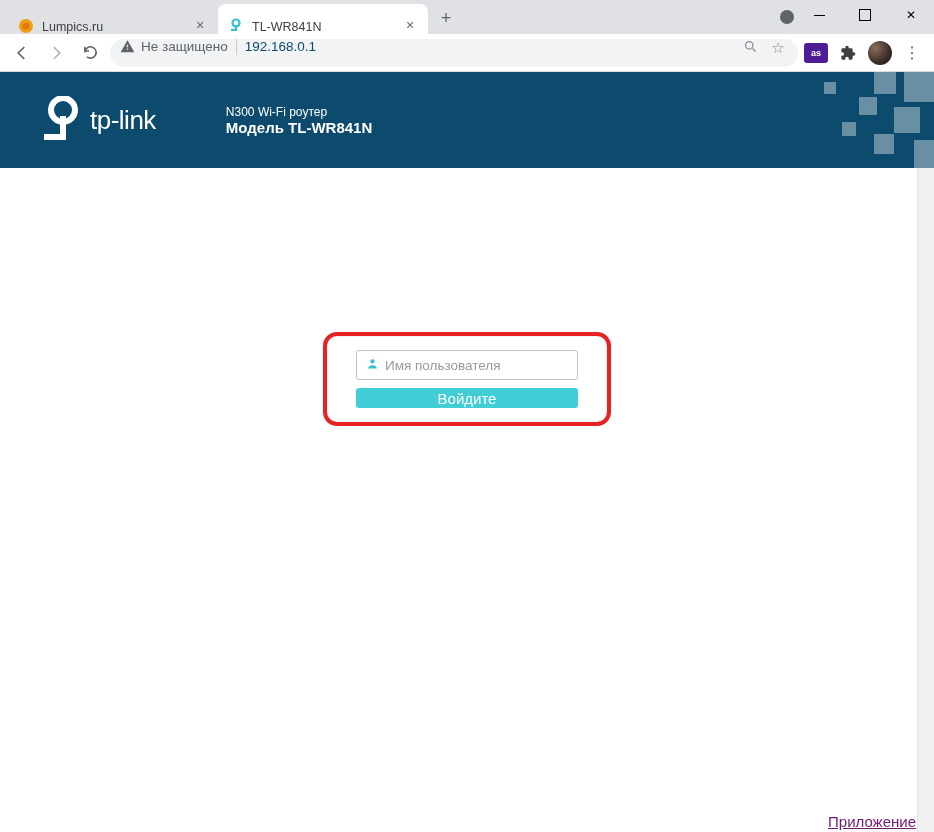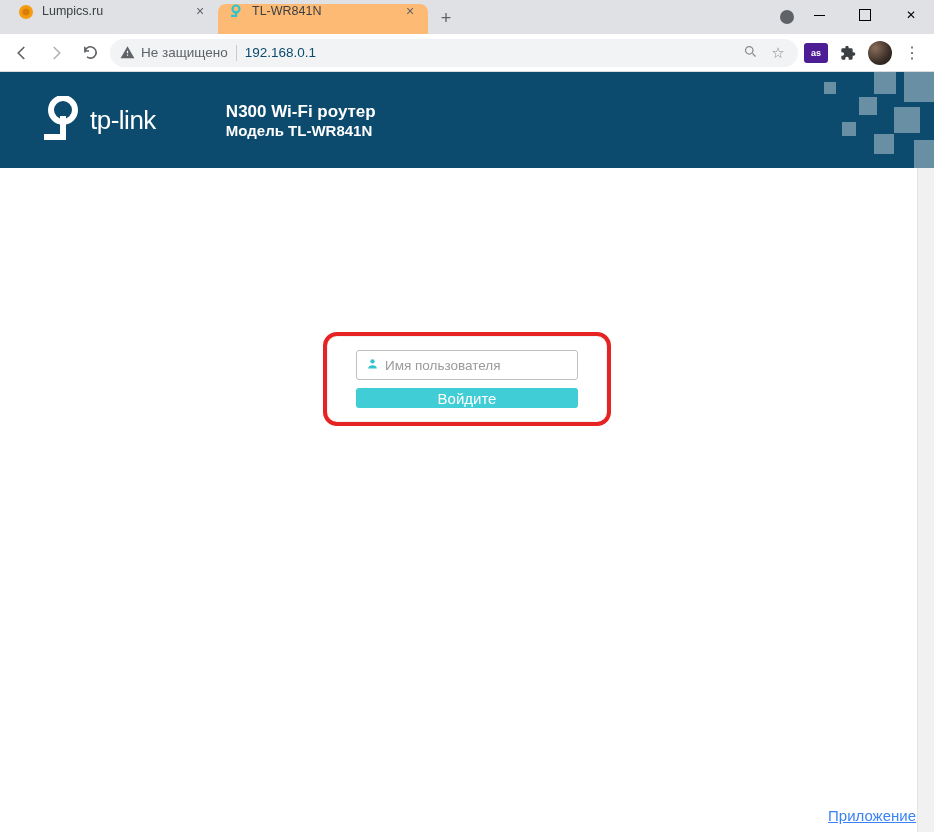--- a/index.html
+++ b/index.html
@@ -1,68 +1,68 @@
 <!DOCTYPE html>
 <html><head>
 <meta charset="utf-8">
 <style>
   * { box-sizing: border-box; margin: 0; padding: 0; font-family: "Segoe UI", Arial, sans-serif; }
   body { width: 934px; height: 832px; background: #fff; overflow: hidden; }
 
   
   .titlebar { height: 34px; background: #dfe1e5; display: flex; align-items: flex-end; position: relative; }
   .tabs { display: flex; align-items: flex-end; height: 34px; padding-left: 8px; }
-  .tab { display: flex; align-items: flex-start; height: 30px; padding: 0 10px; min-width: 210px; max-width: 230px; font-size: 12.5px; color: #3c4043; border-top-left-radius: 8px; border-top-right-radius: 8px; position: relative; margin-top: 34px; }
+  .tab { display: flex; align-items: flex-end; height: 30px; padding: 0 10px; min-width: 210px; max-width: 230px; font-size: 12.5px; color: #3c4043; border-top-left-radius: 8px; border-top-right-radius: 8px; position: relative; margin-top: 34px; }
   .tab.inactive { background: #dfe1e5; }
-  .tab.active   { background: #fdba74; }
+  .tab.active   { background: #ffffff; }
   .tab .favicon { width: 16px; height: 16px; margin-right: 8px; flex-shrink: 0; display:flex; align-items:center; justify-content:center;}
   .tab .title { flex: 1; white-space: nowrap; overflow: hidden; text-overflow: ellipsis; }
   .tab .close { width: 16px; height: 16px; margin-left: 6px; color: #5f6368; font-size: 14px; line-height: 14px; text-align: center; flex-shrink:0;}
   .newtab { width: 28px; height: 28px; display:flex; align-items:center; justify-content:center; color:#5f6368; font-size:18px; margin-left:4px; margin-bottom:2px;}
   .notif-dot{ position:absolute; right:140px; top:10px; width:14px; height:14px; border-radius:50%; background:#5f6368;}
   .window-controls { position: absolute; right: 0; top: 0; display: flex; }
   .window-controls div { width: 46px; height: 30px; display:flex; align-items:center; justify-content:center; color:#000; font-size:12px;}
   .wc-min::before{content:""; display:block; width:11px; height:1px; background:#000;}
   .wc-max::before{content:""; display:block; width:10px; height:10px; border:1px solid #000;}
   .wc-close{font-size:16px;}
 
   
   .toolbar { height: 38px; background: #ffffff; border-bottom: 1px solid #dadce0; display: flex; align-items: center; padding: 0 8px; gap: 6px; }
   .nav-icon { width: 28px; height: 28px; display:flex; align-items:center; justify-content:center; color:#5f6368; border-radius:50%; }
   .nav-icon.disabled{ color:#b0b3b8; }
-  .omnibox { flex: 1; height: 28px; background: #f1f3f4; border-radius: 14px; display: flex; align-items: center; padding: 0 10px; font-size: 13.5px; color: #202124; gap:8px;}
+  .omnibox { flex: 1; height: 28px; background: #f1f3f4; border-radius: 14px; display: flex; align-items: flex-start; padding: 0 10px; font-size: 13.5px; color: #202124; gap:8px;}
   .omni-sec { display:flex; align-items:center; gap:6px; color:#5f6368; font-size:13.5px;}
   .omni-sep { width:1px; height:16px; background:#c8cacd;}
   .omni-url { color:#0c4a6e; }
   .omni-spacer{flex:1;}
   .omni-ico{ color:#868b90; width:20px; text-align:center; font-size:15px;}
   .ext-badge{ width:24px;height:20px;background:#4c1d95;border-radius:3px;display:flex;align-items:center;justify-content:center;color:#fff;font-size:9px;font-weight:bold;}
   .avatar{ width:24px;height:24px;border-radius:50%;background: radial-gradient(circle at 30% 30%, #8a6d5a 0%, #3a2e27 60%, #1c1612 100%); }
 
   
   .page { position: relative; width: 100%; height: calc(832px - 34px - 38px); background:#fff;}
   .router-header { height: 96px; background:#0c4a6e; display:flex; align-items:center; padding-left:40px; gap:70px; position:relative; overflow:hidden;}
   .logo { display:flex; align-items:center; gap:8px; color:#fff; }
   .logo-text{ font-size:26px; font-weight:400; letter-spacing:-0.5px; color:#fff;}
   .router-title { color:#fff; }
-  .router-title .t1{ font-size:17px; font-weight:bold; }
+  .router-title .t1{ font-size:12px; font-weight:normal; }
   .router-title .t2{ font-size:15px; font-weight:bold; }
   .header-deco{ position:absolute; right:0; top:0; width:180px; height:100%; opacity:0.38;}
 
   
   .login-wrap{ position:absolute; left:50%; top:260px; transform:translateX(-50%); }
   .highlight{ border:4px solid #e62222; border-radius:14px; padding:14px 29px; box-shadow: inset 0 0 0 1px rgba(0,0,0,0.05);}
   .login-inner{ width:222px; display:flex; flex-direction:column; gap:8px;}
   .field{ display:flex; align-items:center; height:30px; border:1px solid #bfbfbf; border-radius:3px; background:#fff; padding:0 6px;}
   .field .ficon{ width:18px; text-align:center; color:#34c3cd; font-size:13px; margin-right:4px;}
   .field input{ flex:1; border:none; outline:none; font-size:13.5px; color:#555; background:transparent;}
   .field input::placeholder{ color:#9a9a9a; }
   .login-btn{ height:20px; width:100%; background:#40cdd6; color:#fff; border:none; border-radius:3px; font-size:15px; cursor:pointer;}
 
-  .footer-link{ position:absolute; right:18px; bottom:8px; font-size:15px; color:#3b82f6; text-decoration:underline; cursor:pointer;}
+  .footer-link{ position:absolute; right:18px; bottom:2px; font-size:15px; color:#701a75; text-decoration:underline; cursor:pointer;}
   .scrollbar{ position:absolute; right:0; top:0; width:17px; height:100%; background:#f1f1f1; border-left:1px solid #e4e4e4;}
 </style>
 </head>
 <body>
 
 <div class="titlebar">
   <div class="tabs">
     <div class="tab inactive">
       <span class="favicon">
         <svg width="16" height="16">

